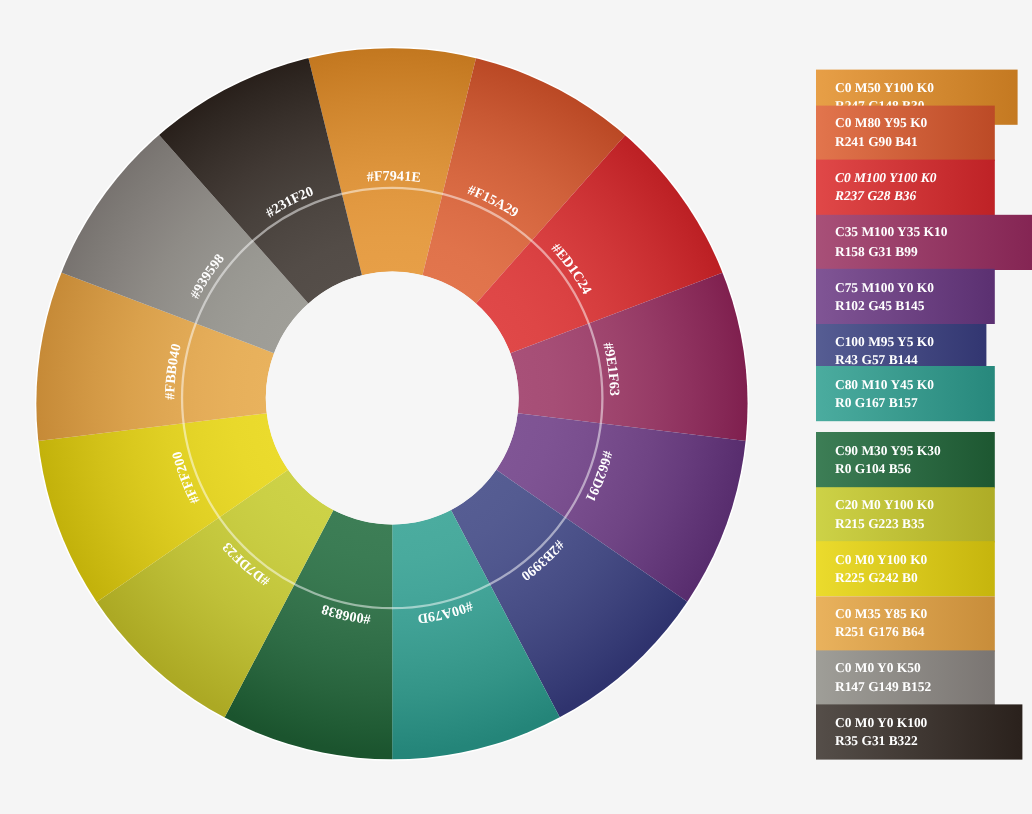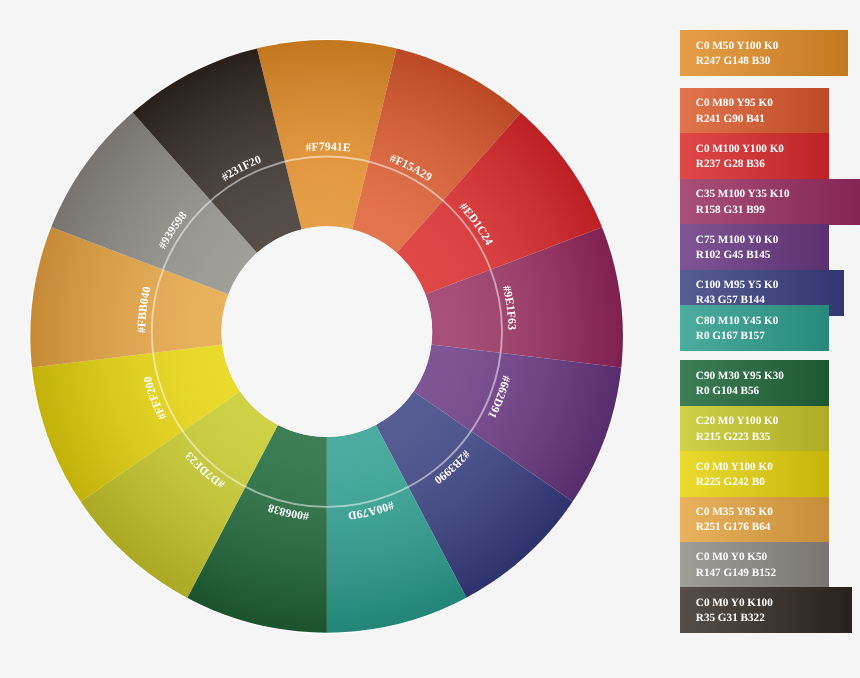--- a/index.html
+++ b/index.html
@@ -205,41 +205,41 @@
         <text class="wheel-label"><textPath href="#lp6" startOffset="50%" text-anchor="middle">#00A79D</textPath></text>
         <text class="wheel-label"><textPath href="#lp7" startOffset="50%" text-anchor="middle">#006838</textPath></text>
         <text class="wheel-label"><textPath href="#lp8" startOffset="50%" text-anchor="middle">#D7DF23</textPath></text>
         <text class="wheel-label"><textPath href="#lp9" startOffset="50%" text-anchor="middle">#FFF200</textPath></text>
         <text class="wheel-label"><textPath href="#lp10" startOffset="50%" text-anchor="middle">#FBB040</textPath></text>
         <text class="wheel-label"><textPath href="#lp11" startOffset="50%" text-anchor="middle">#939598</textPath></text>
         <text class="wheel-label"><textPath href="#lp12" startOffset="50%" text-anchor="middle">#231F20</textPath></text>
       </g>
     </svg>
 <div id="legend">
-<div class="legend-row" style="left:679.8px;top:30px;width:168px;height:46.40px;background:linear-gradient(to right,#E79F47,#C47921);">
+<div class="legend-row" style="left:679.8px;top:58px;width:168px;height:46.40px;background:linear-gradient(to right,#E79F47,#C47921);">
         <div class="legend-text">C0 M50 Y100 K0</div>
         <div class="legend-text legend-text2">R247 G148 B30</div>
       </div>
       <div class="legend-row" style="left:679.8px;top:87.90px;width:149.0px;height:46.40px;background:linear-gradient(to right,#E2754D,#BC4A26);">
         <div class="legend-text">C0 M80 Y95 K0</div>
         <div class="legend-text legend-text2">R241 G90 B41</div>
       </div>
-      <div class="legend-row" style="left:679.8px;top:133.30px;width:149.0px;height:46.40px;background:linear-gradient(to right,#E04848,#BE2226);">
+      <div class="legend-row" style="left:679.8px;top:133.30px;width:149.0px;height:46.40px;background:linear-gradient(to right,#E04848,#BE2226);font-style:italic;">
         <div class="legend-text">C0 M100 Y100 K0</div>
         <div class="legend-text legend-text2">R237 G28 B36</div>
       </div>
       <div class="legend-row" style="left:679.8px;top:178.70px;width:149.0px;height:46.40px;background:linear-gradient(to right,#A85078,#822251);padding-left:44px;">
         <div class="legend-text">C35 M100 Y35 K10</div>
         <div class="legend-text legend-text2">R158 G31 B99</div>
       </div>
       <div class="legend-row" style="left:679.8px;top:224.10px;width:149.0px;height:46.40px;background:linear-gradient(to right,#805595,#5B3071);text-decoration:underline;">
         <div class="legend-text">C75 M100 Y0 K0</div>
         <div class="legend-text legend-text2">R102 G45 B145</div>
       </div>
-      <div class="legend-row" style="left:679.8px;top:269.50px;width:164px;height:46.40px;background:linear-gradient(to right,#565D93,#323671);">
+      <div class="legend-row" style="left:679.8px;top:269.50px;width:142px;height:46.40px;background:linear-gradient(to right,#565D93,#323671);">
         <div class="legend-text">C100 M95 Y5 K0</div>
         <div class="legend-text legend-text2">R43 G57 B144</div>
       </div>
       <div class="legend-row" style="left:679.8px;top:305px;width:149.0px;height:46.40px;background:linear-gradient(to right,#4BAC9F,#27887C);">
         <div class="legend-text">C80 M10 Y45 K0</div>
         <div class="legend-text legend-text2">R0 G167 B157</div>
       </div>
       <div class="legend-row" style="left:679.8px;top:360.30px;width:149.0px;height:46.40px;background:linear-gradient(to right,#3D7E56,#1D5731);text-align:center;">
         <div class="legend-text">C90 M30 Y95 K30</div>
         <div class="legend-text legend-text2">R0 G104 B56</div>

